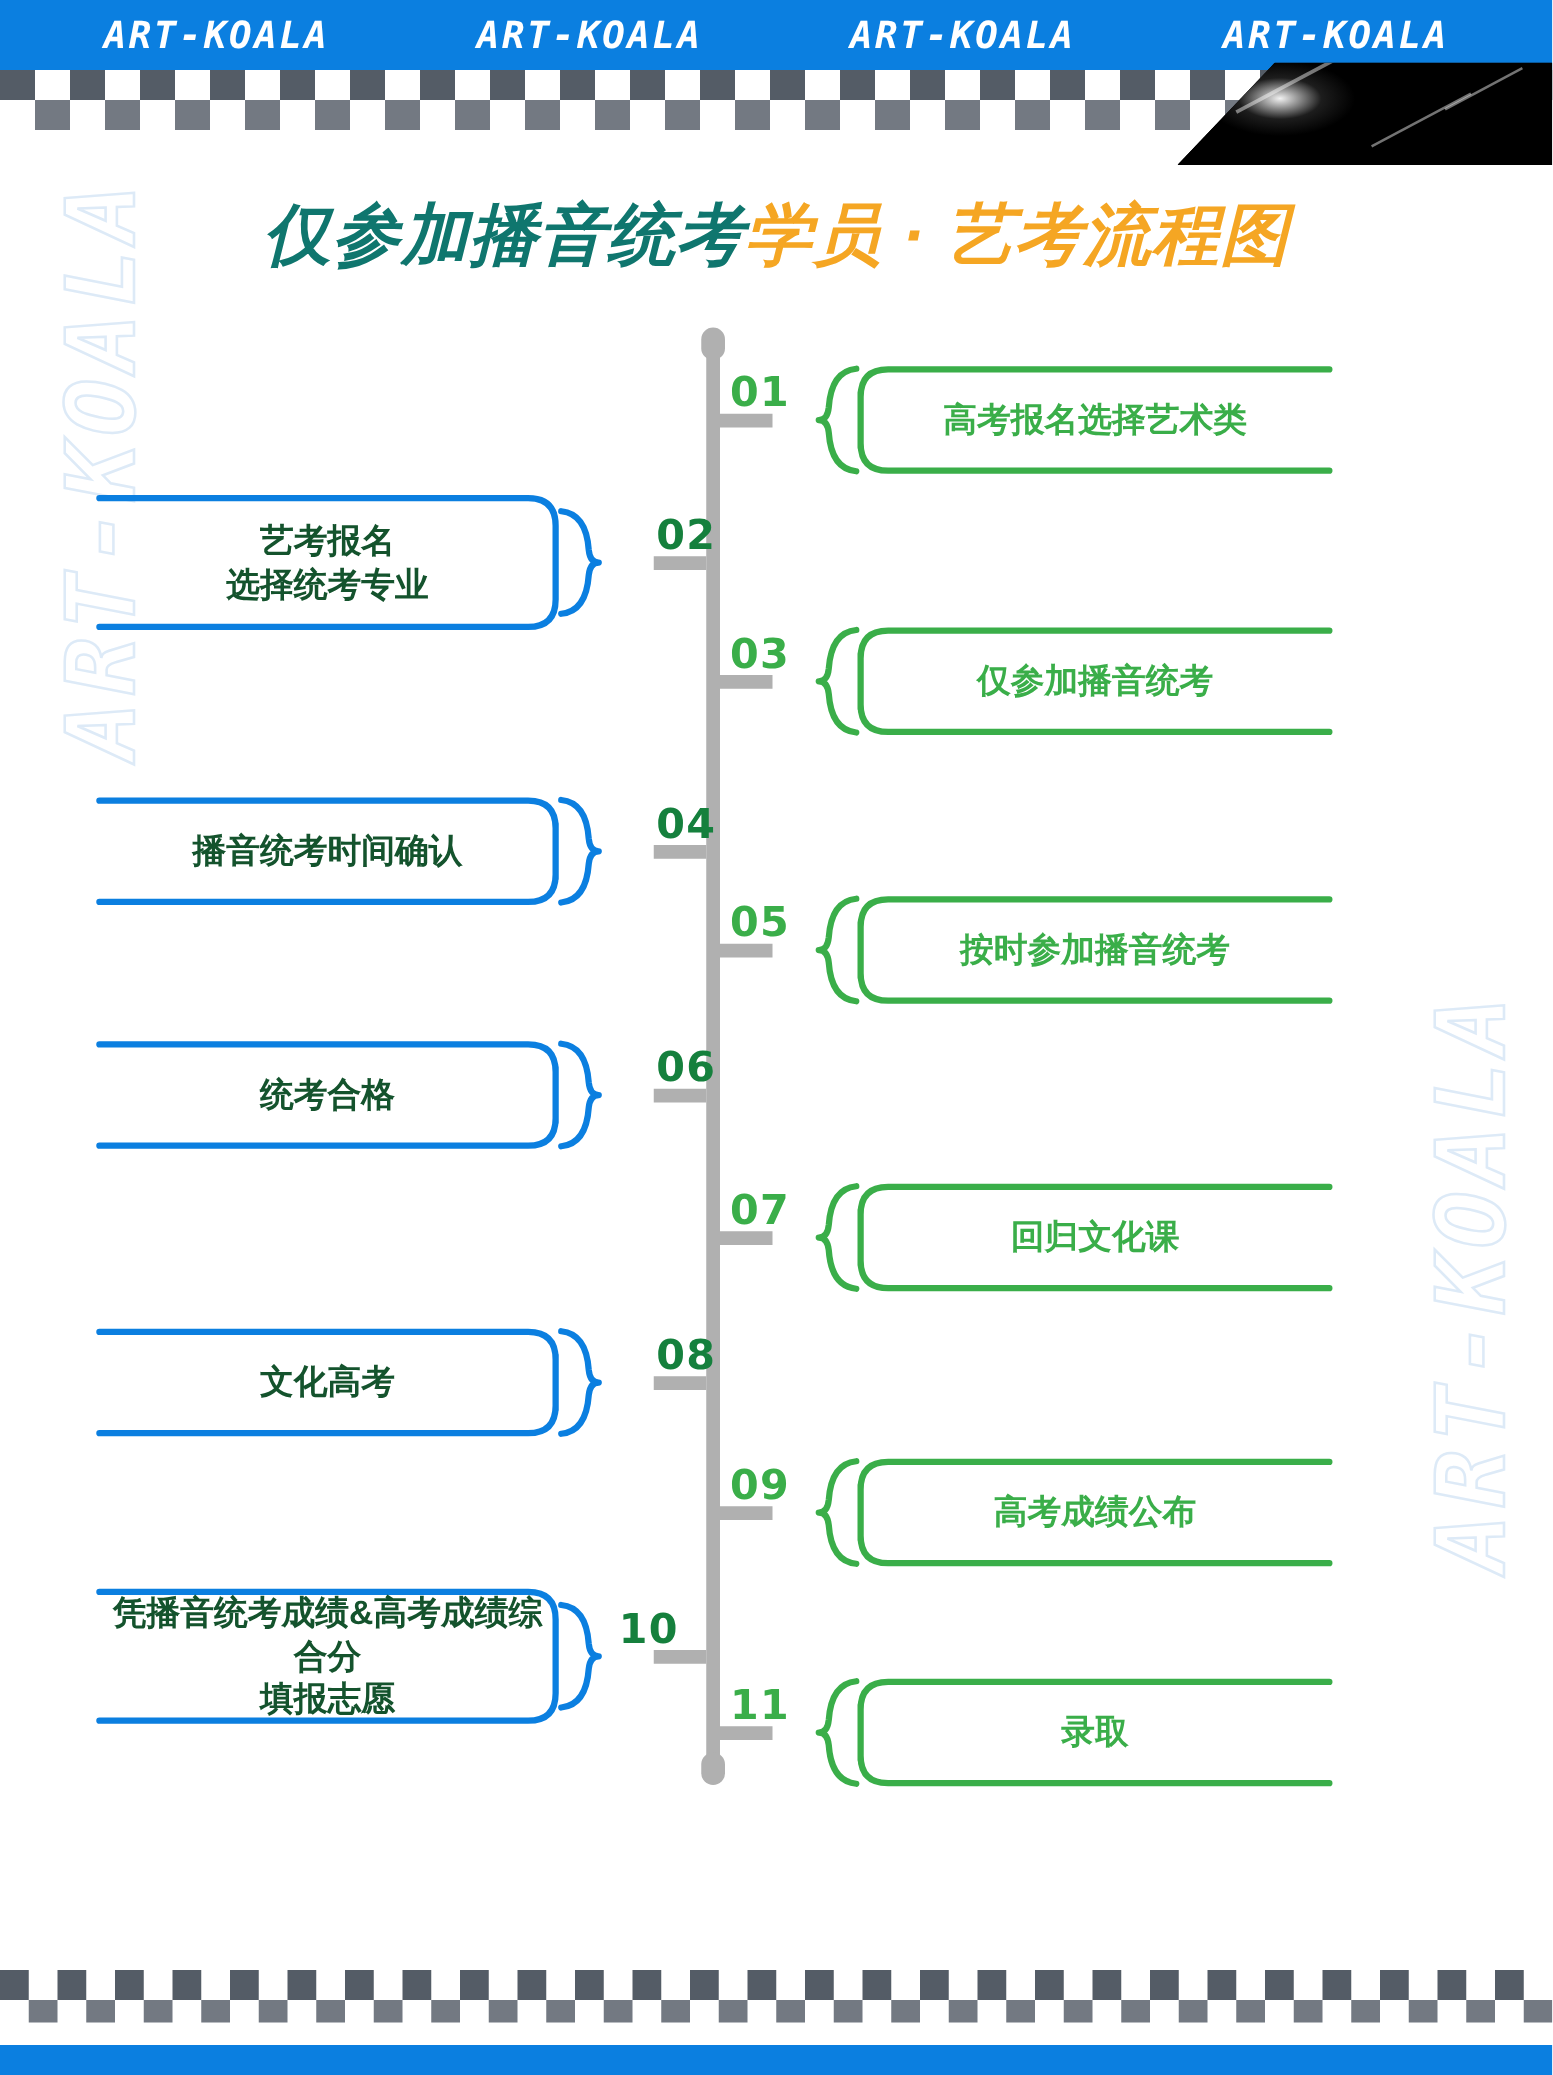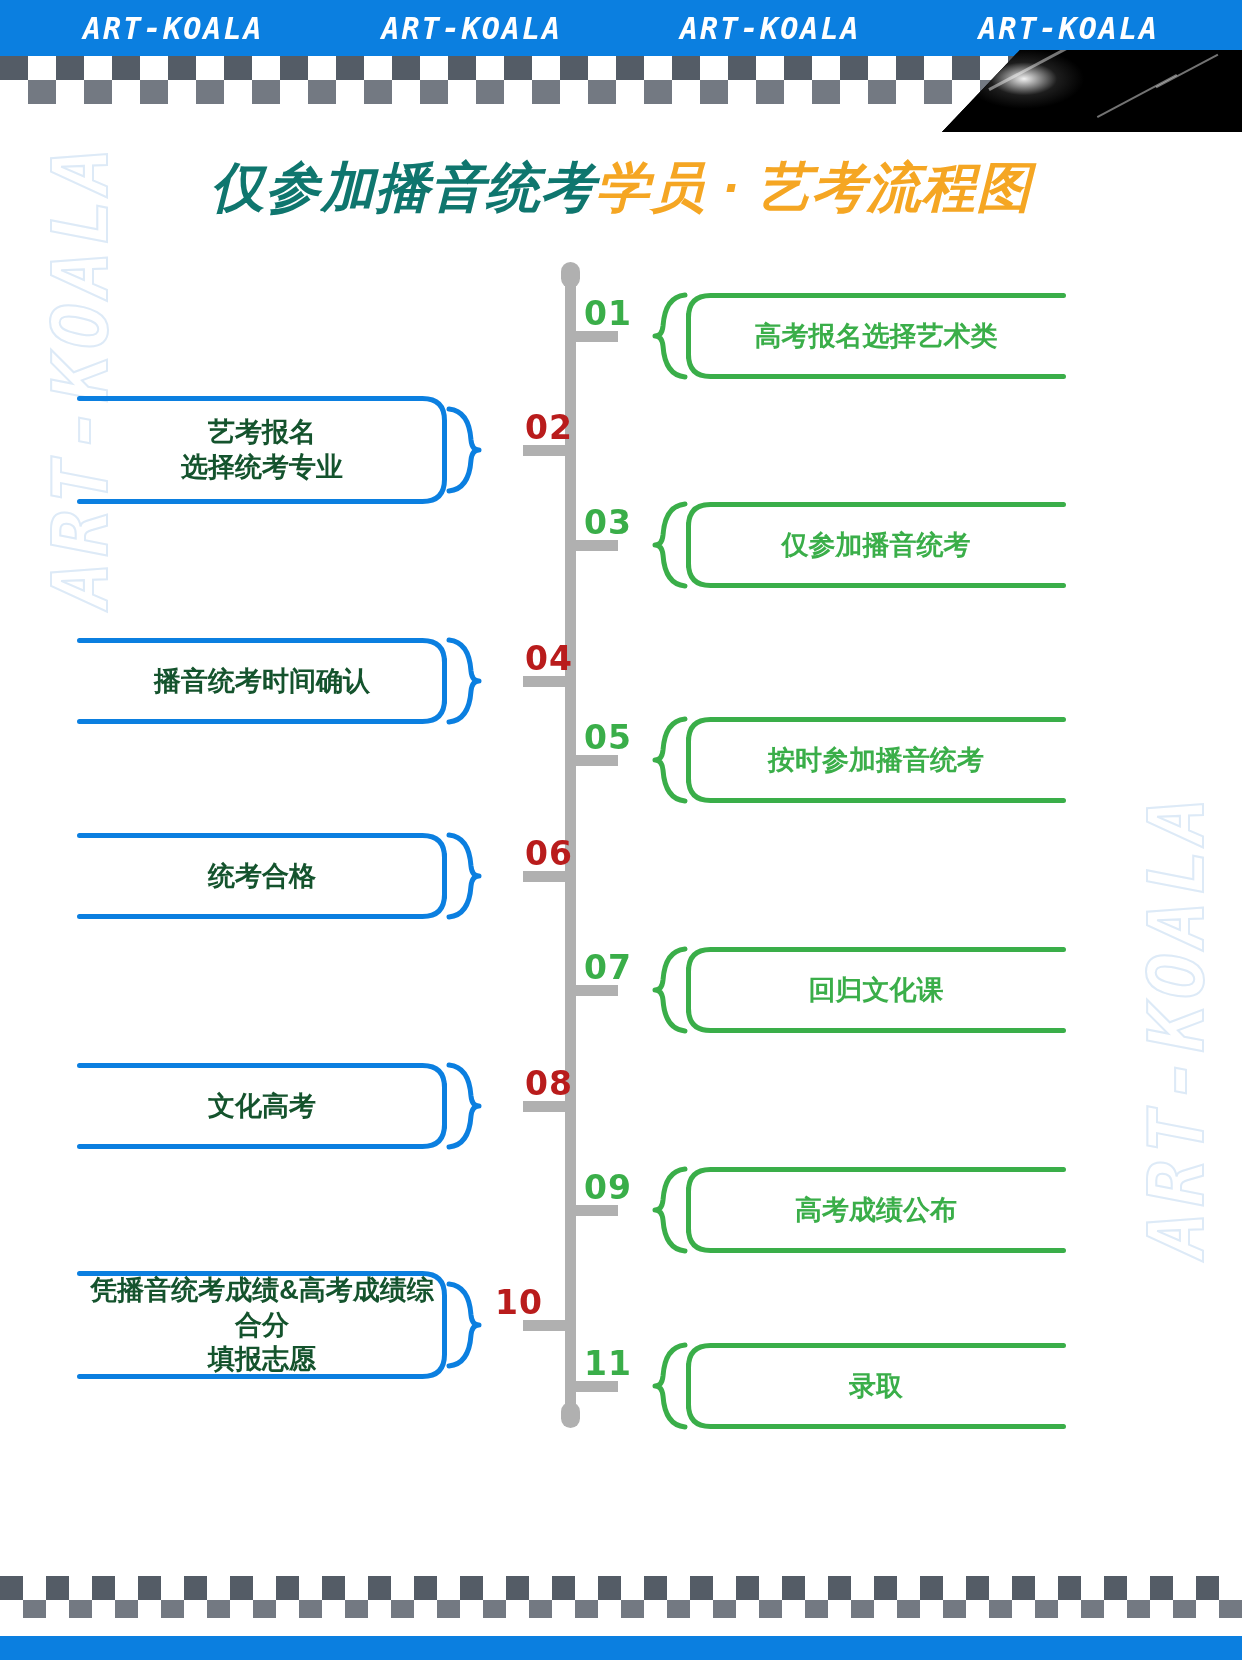--- a/index.html
+++ b/index.html
@@ -165,21 +165,21 @@
   .num {
     position: absolute;
     bottom: 6px;
     font-size: 33px;
     font-weight: bold;
     font-family: "DejaVu Sans", sans-serif;
     letter-spacing: 1px;
     line-height: 1;
   }
   .num.green { color: #3aae49; }
-  .num.blue  { color: #b91c1c; }
+  .num.blue  { color: #15803d; }
 
   .brace-box {
     position: absolute;
     transform: translateY(-50%);
   }
   .brace-box svg { display: block; overflow: visible; }
 
   .label {
     position: absolute;
     transform: translateY(-50%);

